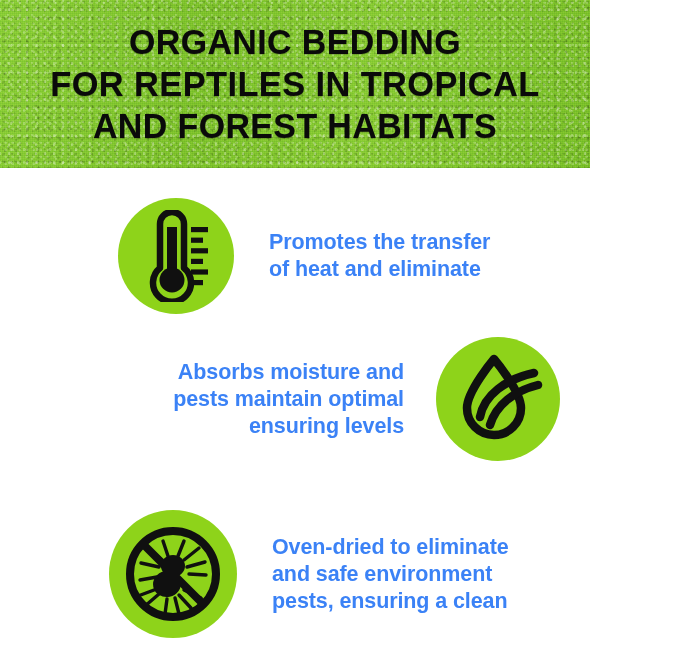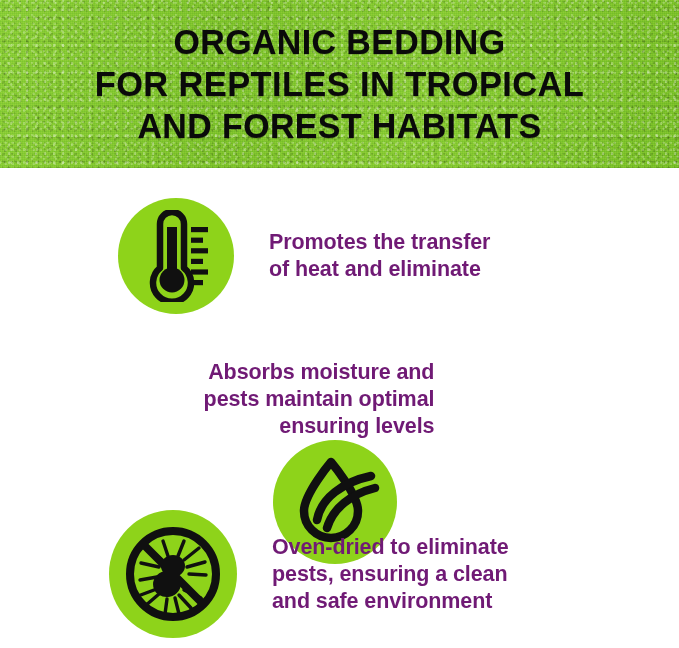--- a/index.html
+++ b/index.html
@@ -13,21 +13,21 @@
     font-family: "Liberation Sans", sans-serif;
     overflow: hidden;
     position: relative;
   }
 
   
   .banner {
     position: absolute;
     left: 0;
     top: 0;
-    width: 679px;
+    width: 590px;
     height: 168px;
     background-color: #81c62e;
     overflow: hidden;
   }
   .banner-texture {
     position: absolute;
     inset: -10px;
     background-color: #82c72f;
     background-image:
       radial-gradient(circle at 12% 18%, rgba(255,255,255,0.30) 0 1.1px, transparent 1.6px),
@@ -76,37 +76,37 @@
     top: 168px;
     width: 679px;
     height: 480px;
   }
   .feature-row {
     position: absolute;
     display: flex;
     align-items: center;
   }
   .row-1 { left: 118px; top: 30px; width: 460px; }
-  .row-2 { left: 110px; top: 191px; width: 450px; flex-direction: column; }
+  .row-2 { left: 110px; top: 169px; width: 450px; }
   .row-3 { left: 109px; top: 342px; width: 470px; }
 
   .icon-badge {
     flex: 0 0 auto;
     border-radius: 50%;
     background: #8ed31a;
     display: flex;
     align-items: center;
     justify-content: center;
   }
   .badge-1 { width: 116px; height: 116px; }
   .badge-2 { width: 124px; height: 124px; }
   .badge-3 { width: 128px; height: 128px; }
 
   .feat-text {
-    color: #701a75;
+    color: #3b82f6;
     font-weight: 700;
     font-size: 21.5px;
     line-height: 27px;
     letter-spacing: -0.1px;
   }
   .feat-text span { display: block; white-space: nowrap; }
   .text-left  { text-align: left;  margin-left: 35px; }
   .text-right { text-align: right; margin-right: 32px; flex: 1 1 auto; }
 
   .svg-icon { display: block; }
@@ -182,18 +182,18 @@
           <path d="M47 34 L42 19 M57 34 L63 19" stroke="#101010" stroke-width="3.4" stroke-linecap="round" fill="none"></path>
         </g>
 
         <circle cx="52" cy="52" r="43" fill="none" stroke="#101010" stroke-width="8"></circle>
 
         <line x1="22" y1="22" x2="82" y2="82" stroke="#101010" stroke-width="8" stroke-linecap="butt"></line>
       </svg>
     </div>
     <div class="feat-text text-left">
       <span>Oven-dried to eliminate</span>
+      <span>and safe environment</span>
       <span>pests, ensuring a clean</span>
-      <span>and safe environment</span>
     </div>
   </div>
 
 </div>
 
 </body></html>

